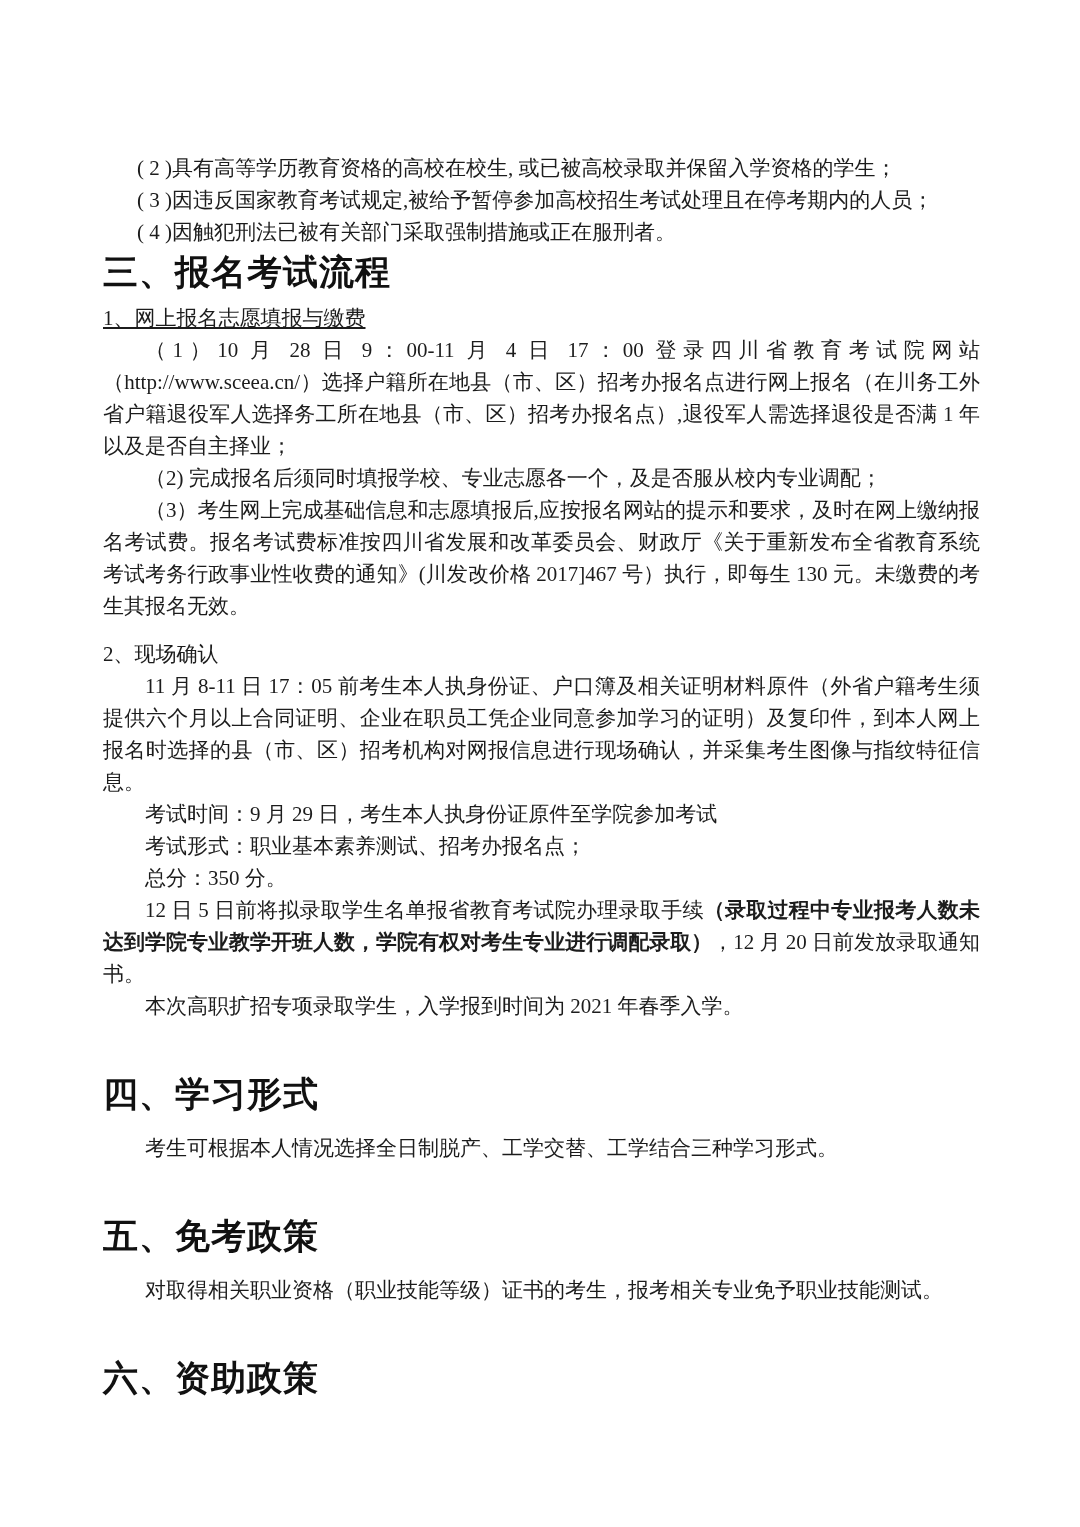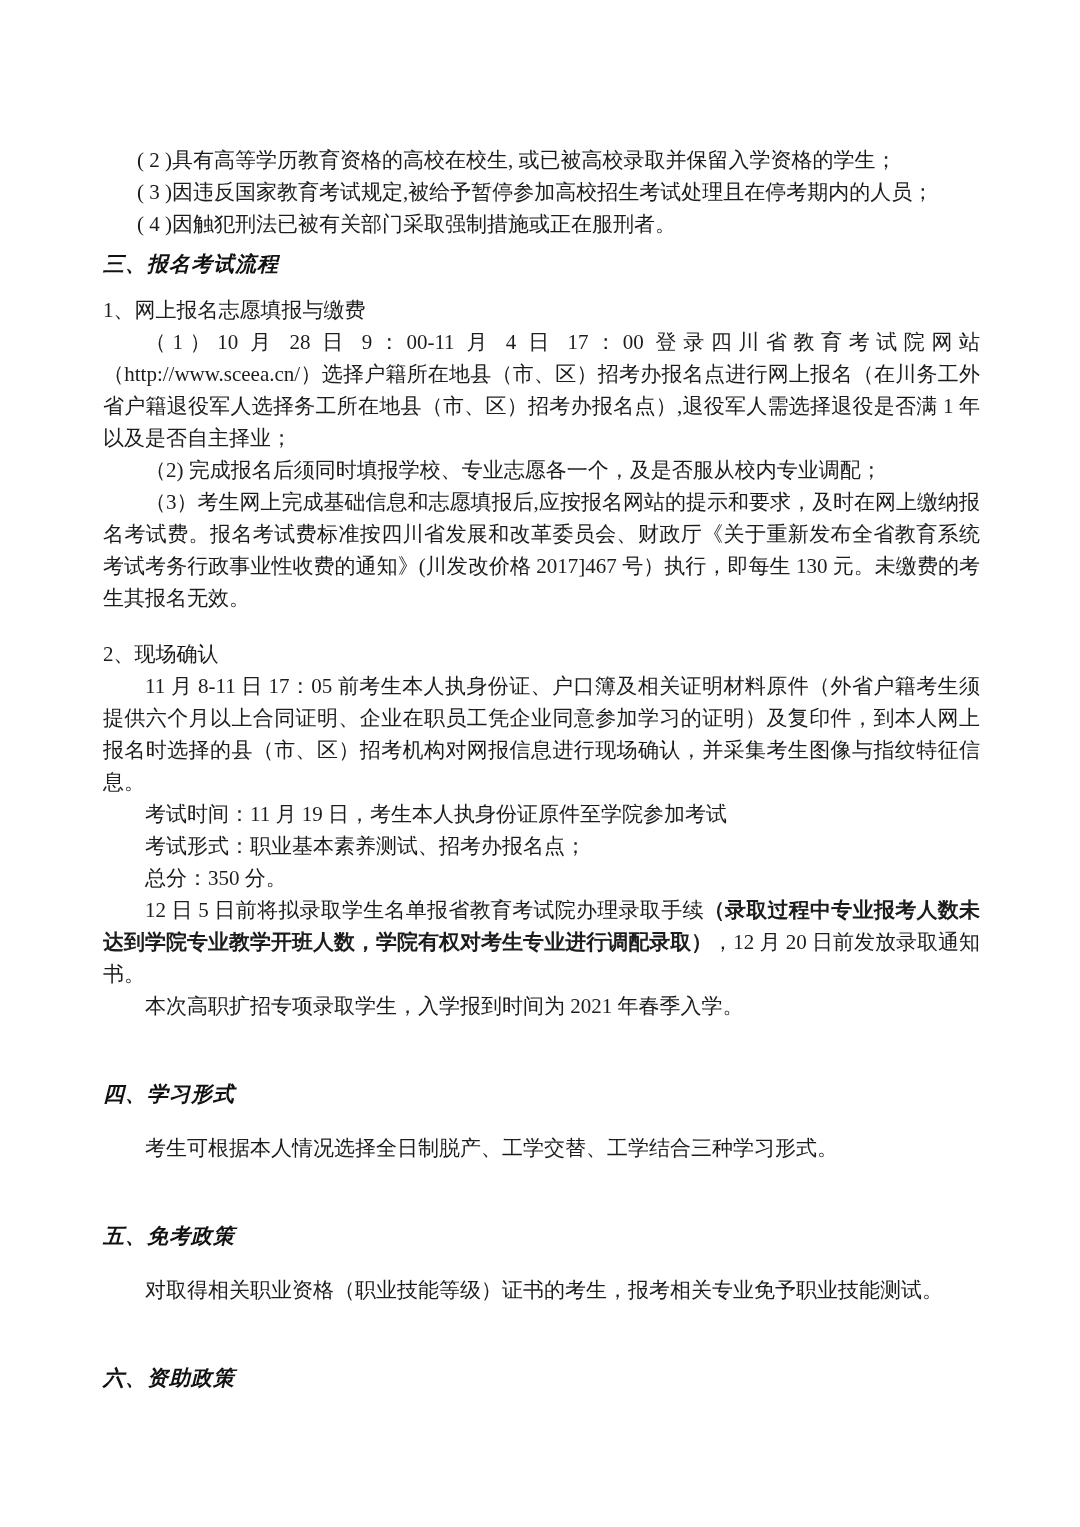--- a/index.html
+++ b/index.html
@@ -11,21 +11,21 @@
     position: relative;
     width: 1080px;
     height: 1527px;
     background: #ffffff;
     color: #1c1c1c;
     overflow: hidden;
   }
   .content {
     position: absolute;
     left: 103px;
-    top: 144px;
+    top: 152px;
     width: 877px;
   }
   p {
     margin: 0;
   }
   .body {
     font-family: "Liberation Serif", "DejaVu Serif", serif;
     font-size: 21px;
     line-height: 32px;
     text-align: justify;
@@ -33,37 +33,37 @@
   }
   .indent-sm {
     text-indent: 34px;
     text-align: left;
   }
   .indent {
     text-indent: 2em;
   }
   .heading {
     font-family: "Liberation Sans", "DejaVu Sans", sans-serif;
-    font-size: 21px;
+    font-size: 35px;
     font-weight: 700;
     line-height: 40px;
     color: #111111;
     margin: 52px 0 18px 0;
     letter-spacing: 1px;
-    font-style: italic;
   }
   .heading.first {
     margin: 4px 0 10px 0;
   }
   .subtitle {
-    margin-top: 24px;
+    margin-top: 16px;
     text-align: left;
   }
   .subtitle.first-sub {
     margin-top: 0;
+    text-decoration: underline;
   }
   .bold-run {
     font-weight: 700;
   }
 </style>
 </head>
 <body>
 
 <div class="page">
   <section class="content">
@@ -75,21 +75,21 @@
     <h2 class="heading first">三、报名考试流程</h2>
 
     <p class="body subtitle first-sub">1、网上报名志愿填报与缴费</p>
     <p class="body indent">（1）10 月 28 日 9：00-11 月 4 日 17：00 登录四川省教育考试院网站（http://www.sceea.cn/）选择户籍所在地县（市、区）招考办报名点进行网上报名（在川务工外省户籍退役军人选择务工所在地县（市、区）招考办报名点）,退役军人需选择退役是否满 1 年以及是否自主择业；</p>
     <p class="body indent">（2) 完成报名后须同时填报学校、专业志愿各一个，及是否服从校内专业调配；</p>
     <p class="body indent">（3）考生网上完成基础信息和志愿填报后,应按报名网站的提示和要求，及时在网上缴纳报名考试费。报名考试费标准按四川省发展和改革委员会、财政厅《关于重新发布全省教育系统考试考务行政事业性收费的通知》(川发改价格 2017]467 号）执行，即每生 130 元。未缴费的考生其报名无效。</p>
 
     <p class="body subtitle">2、现场确认</p>
     <p class="body indent">11 月 8-11 日 17：05 前考生本人执身份证、户口簿及相关证明材料原件（外省户籍考生须提供六个月以上合同证明、企业在职员工凭企业同意参加学习的证明）及复印件，到本人网上报名时选择的县（市、区）招考机构对网报信息进行现场确认，并采集考生图像与指纹特征信息。</p>
 
-    <p class="body indent">考试时间：11 月 19 日，考生本人执身份证原件至学院参加考试</p>
+    <p class="body indent">考试时间：9 月 29 日，考生本人执身份证原件至学院参加考试</p>
     <p class="body indent">考试形式：职业基本素养测试、招考办报名点；</p>
     <p class="body indent">总分：350 分。</p>
 
     <p class="body indent"><span>12 日 5 日前将拟录取学生名单报省教育考试院办理录取手续</span><span class="bold-run">（录取过程中专业报考人数未达到学院专业教学开班人数，学院有权对考生专业进行调配录取）</span><span>，12 月 20 日前发放录取通知书。</span></p>
 
     <p class="body indent">本次高职扩招专项录取学生，入学报到时间为 2021 年春季入学。</p>
 
     <h2 class="heading">四、学习形式</h2>
     <p class="body indent">考生可根据本人情况选择全日制脱产、工学交替、工学结合三种学习形式。</p>
 

